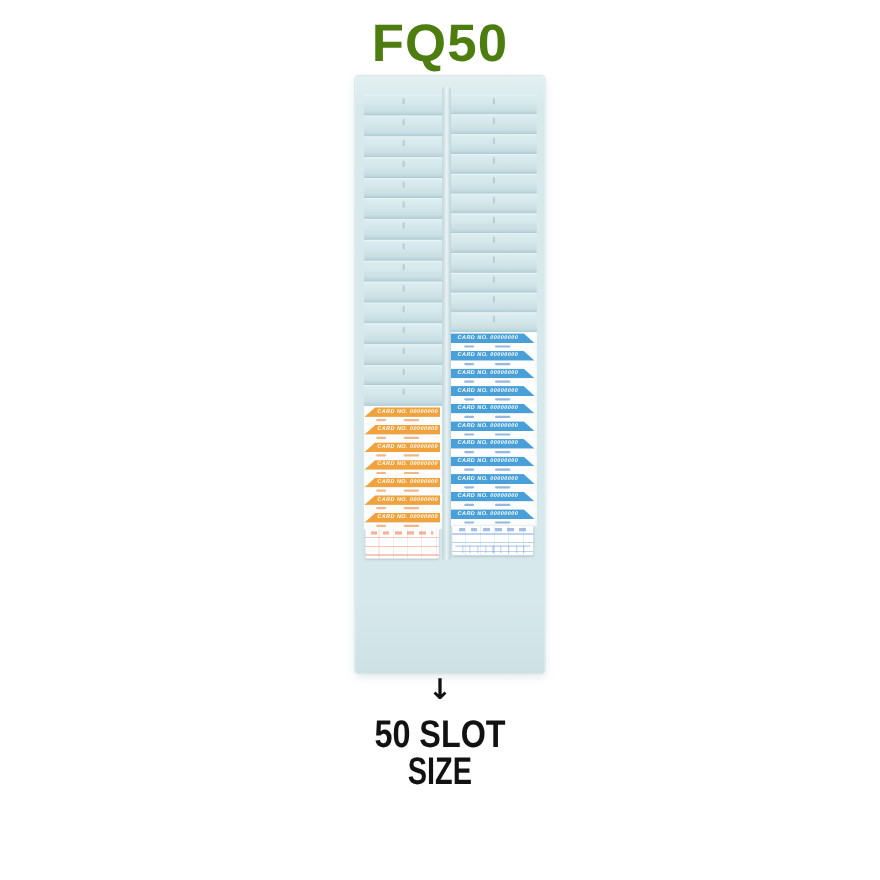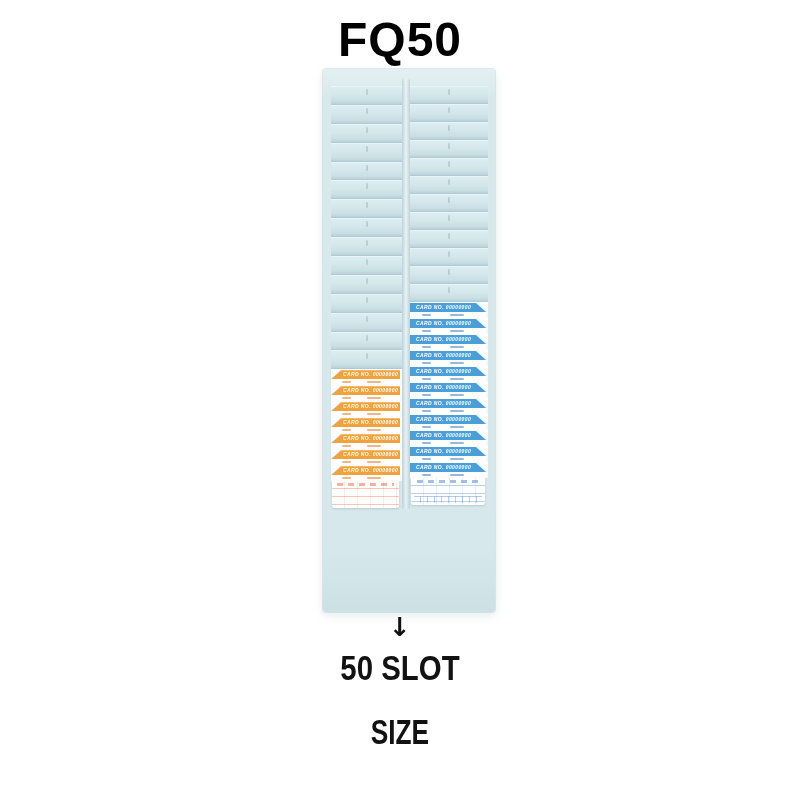--- a/index.html
+++ b/index.html
@@ -5,21 +5,21 @@
   html,body { margin:0; padding:0; background:#fff; }
   .canvas {
     position:relative; width:800px; height:800px; background:#ffffff;
     overflow:hidden; font-family:"Liberation Sans", sans-serif;
   }
 
   
   .title {
     position:absolute; top:12px; left:0; width:100%;
     text-align:center; font-size:48px; font-weight:700;
-    letter-spacing:1px; color:#000000;
+    letter-spacing:1px; color:#4d7c0f;
   }
 
   
   .rack {
     position:absolute; left:323px; top:69px; width:172px; height:543px;
     background:linear-gradient(180deg,#e3f0f2 0%,#d8e9ec 5%,#d6e8eb 88%,#cde1e5 100%);
     border-radius:3px;
     box-shadow:0 0 0 1px rgba(168,198,208,.35), 0 3px 8px rgba(140,170,180,.25);
   }
   .divider {
@@ -95,21 +95,21 @@
   
   .arrow {
     position:absolute; top:614px; left:0; width:100%; text-align:center;
     font-family:"DejaVu Sans", sans-serif; font-size:26px; line-height:1;
     color:#111; font-weight:600;
   }
   .cap { position:absolute; left:0; width:100%; text-align:center;
          color:#121212; font-weight:700; }
   .cap .inner { display:inline-block; transform-origin:50% 50%; white-space:nowrap; }
   .cap1 { top:648px; font-size:35px; } .cap1 .inner { transform:scaleX(.84); }
-  .cap2 { top:712px; font-size:35px; } .cap2 .inner { transform:scaleX(.75); }
+  .cap2 { top:682px; font-size:35px; } .cap2 .inner { transform:scaleX(.75); }
   .cap3 { top:730px; font-size:46px; } .cap3 .inner { transform:scaleX(.63); }
 </style>
 </head>
 <body>
 
 <div class="canvas">
 
   <div class="title">FQ50</div>
 
   <div class="rack">

